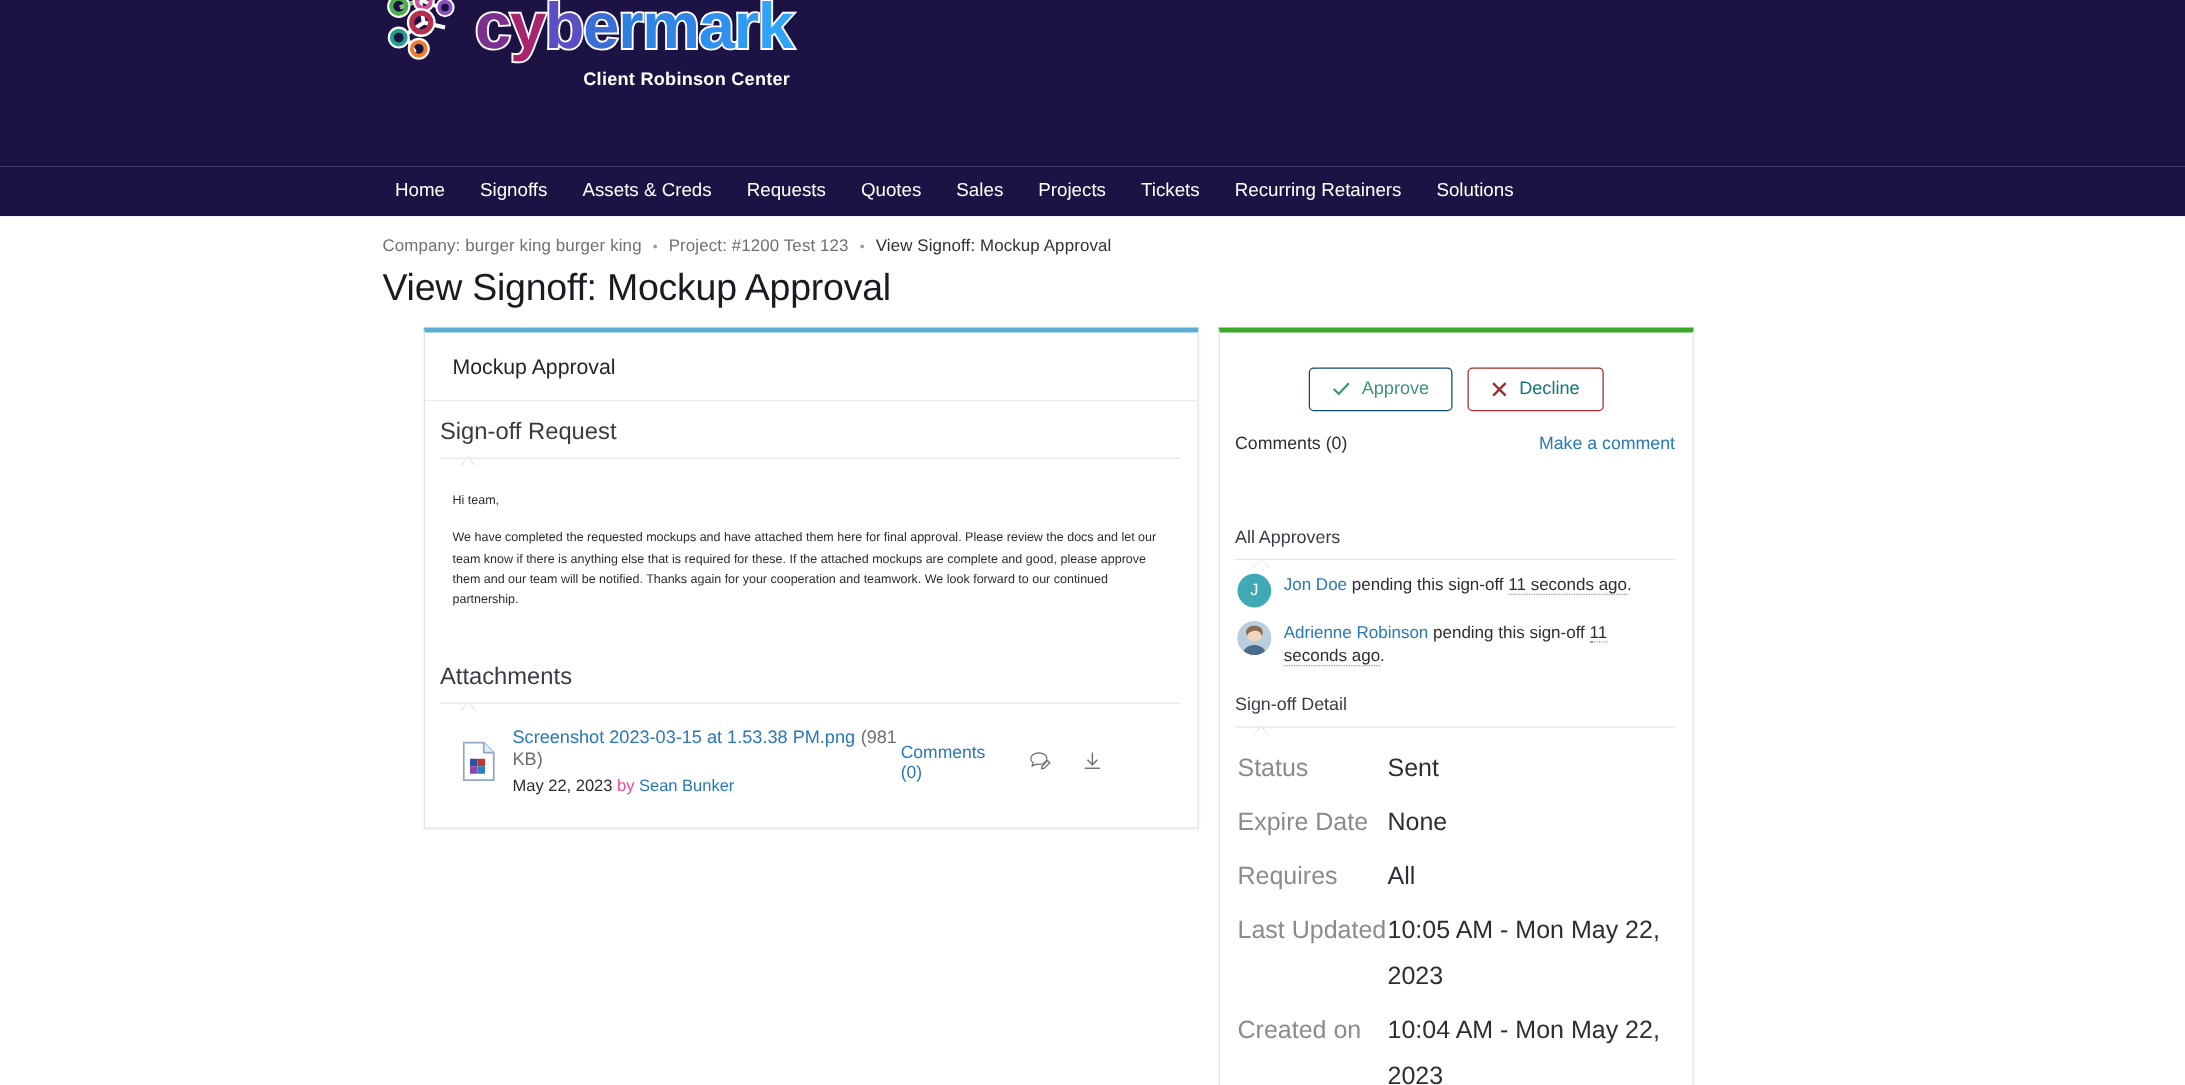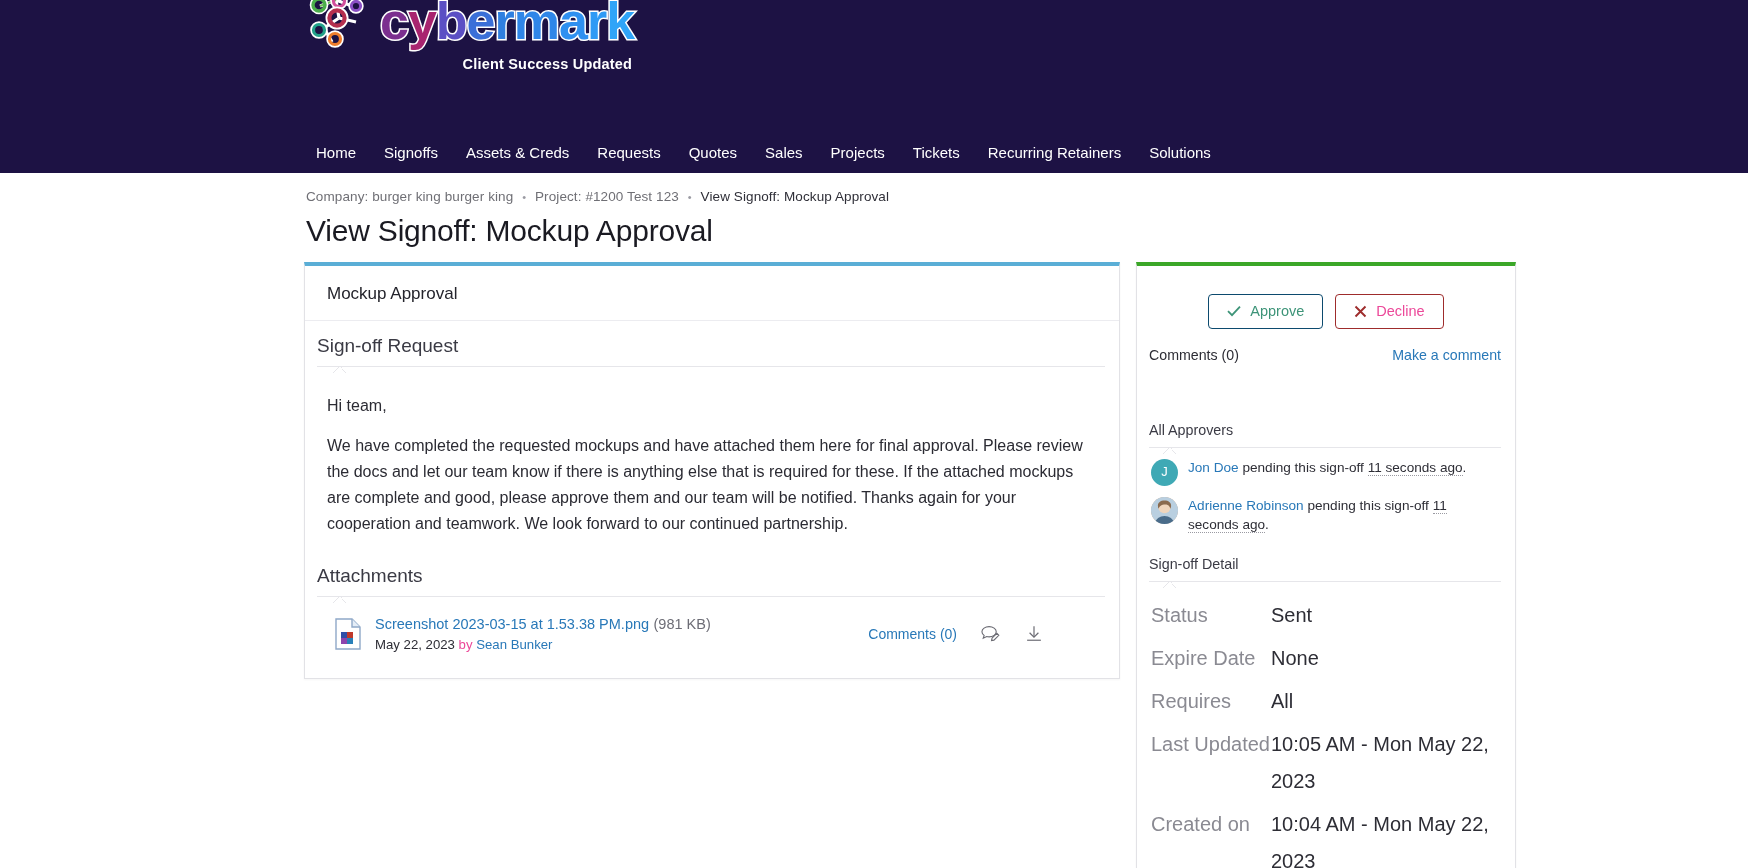--- a/index.html
+++ b/index.html
@@ -86,25 +86,26 @@
 
   .columns {
     display: flex;
     padding-left: 304px;
     align-items: flex-start;
     gap: 16px;
   }
 
   
   .card-left {
-    width: 816px;
+    width: 620px;
     background: #ffffff;
     border: 1px solid #e2e2e6;
     border-top: 4px solid #5aaed6;
     box-shadow: 0 1px 2px rgba(0,0,0,.04);
+    margin-left: 35px;
   }
   .card-left-head {
     padding: 18px 22px 16px 22px;
     font-size: 17px;
     color: #24242c;
     border-bottom: 1px solid #ececf0;
   }
   .section-label-row {
     position: relative;
     padding: 14px 0 0 0;
@@ -127,21 +128,21 @@
     left: 16px; top: 0;
     width: 13px; height: 7px;
     background: linear-gradient(to bottom right, transparent 49%, #e6e6ea 49%, #e6e6ea 56%, transparent 56%),
                 linear-gradient(to bottom left, transparent 49%, #e6e6ea 49%, #e6e6ea 56%, transparent 56%);
     background-size: 50% 100%;
     background-repeat: no-repeat;
     background-position: left top, right top;
   }
   .body-text {
     padding: 26px 24px 14px 22px;
-    font-size: 16px;
+    font-size: 10px;
     color: #2b2b33;
     line-height: 1.63;
     min-height: 150px;
   }
   .body-text p { margin: 0 0 14px 0; }
   .body-text p:last-child { margin-bottom: 0; }
 
   
   .attach-row {
     display: flex;
@@ -184,21 +185,21 @@
     align-items: center;
     gap: 9px;
     background: #fff;
     border-radius: 4px;
     font-size: 14.5px;
     padding: 9px 18px;
     cursor: pointer;
     line-height: 1;
   }
   .btn-approve { border: 1px solid #0c4a6e; color: #3d9478; }
-  .btn-decline { border: 1px solid #9e2c2c; color: #ec4899; }
+  .btn-decline { border: 1px solid #9e2c2c; color: #0f766e; }
   .btn svg { display: block; }
 
   .comments-head {
     display: flex;
     justify-content: space-between;
     align-items: baseline;
     padding: 0 14px 0 12px;
     font-size: 14.2px;
     color: #2d2d35;
   }
@@ -296,21 +297,21 @@
         <span style="color:#a8246f;-webkit-text-stroke:3px #ffffff;paint-order:stroke fill;">y</span>
         <span style="color:#5b4fc4;-webkit-text-stroke:3px #ffffff;paint-order:stroke fill;">b</span>
         <span style="color:#3a6fd8;-webkit-text-stroke:3px #ffffff;paint-order:stroke fill;">e</span>
         <span style="color:#2f7fe0;-webkit-text-stroke:3px #ffffff;paint-order:stroke fill;">r</span>
         <span style="color:#2f86e8;-webkit-text-stroke:3px #ffffff;paint-order:stroke fill;">m</span>
         <span style="color:#2f90f0;-webkit-text-stroke:3px #ffffff;paint-order:stroke fill;">a</span>
         <span style="color:#2f9af5;-webkit-text-stroke:3px #ffffff;paint-order:stroke fill;">r</span>
         <span style="color:#2fa4f8;-webkit-text-stroke:3px #ffffff;paint-order:stroke fill;">k</span>
       </div>
     </div>
-    <div class="logo-tag">Client Success Updated</div>
+    <div class="logo-tag">Client Robinson Center</div>
   </div>
 </div>
 
 <div class="navbar">
   <a href="#">Home</a>
   <a href="#">Signoffs</a>
   <a href="#">Assets &amp; Creds</a>
   <a href="#">Requests</a>
   <a href="#">Quotes</a>
   <a href="#">Sales</a>

